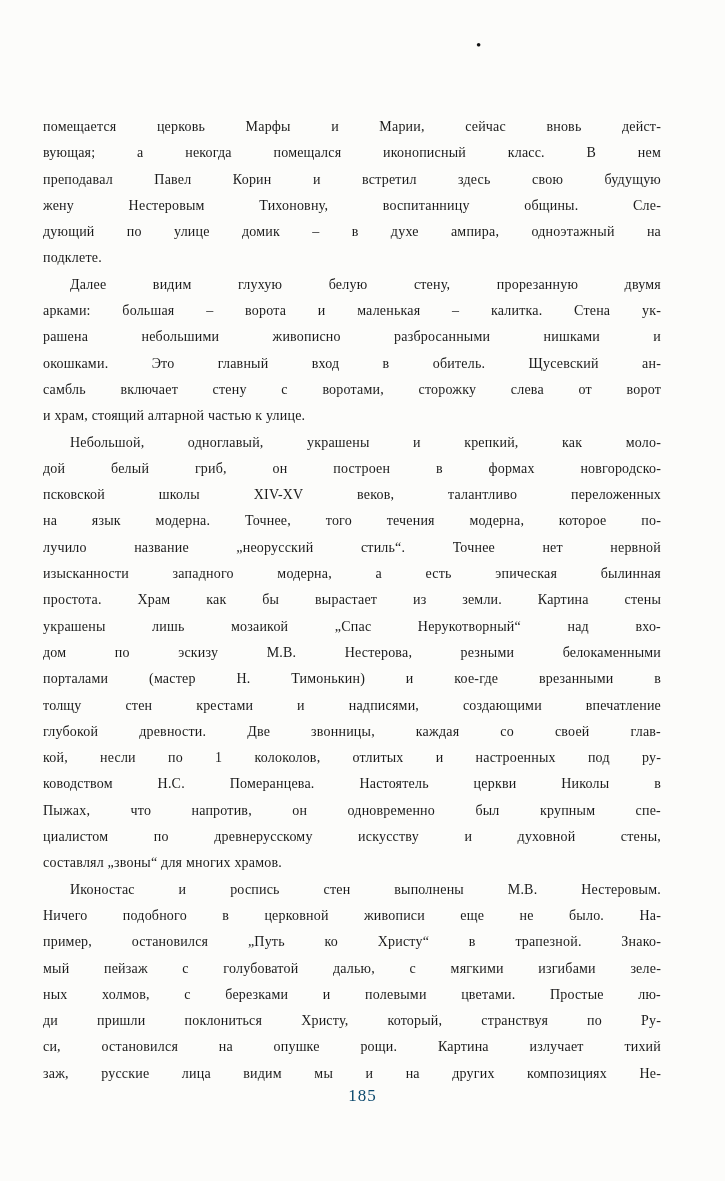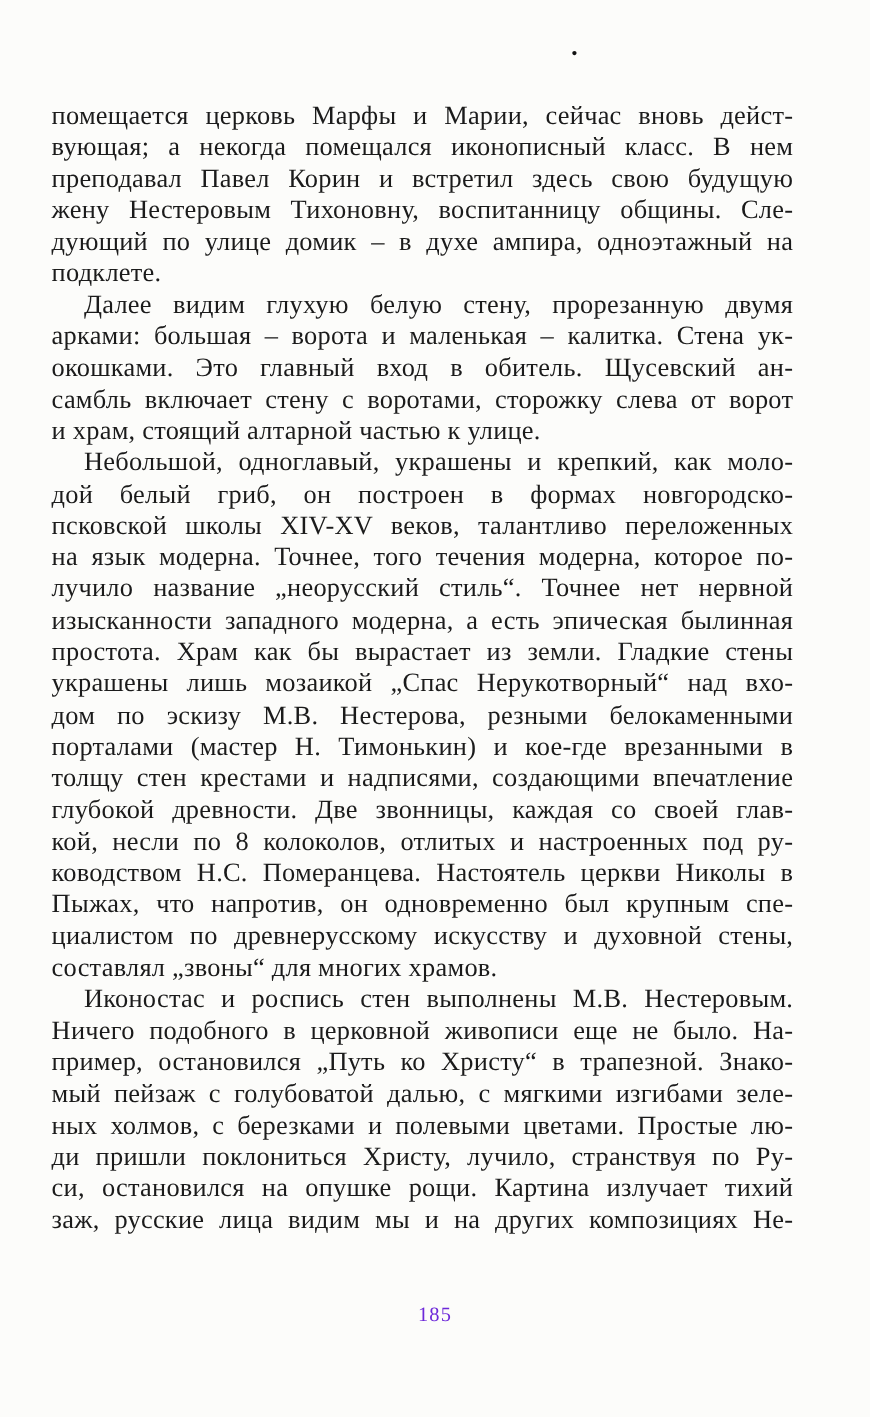--- a/index.html
+++ b/index.html
@@ -23,23 +23,23 @@
     position: absolute;
     left: 476px;
     top: 38px;
     font-size: 15px;
     color: #111;
     line-height: 1;
   }
   .page-text {
     position: absolute;
     left: 43px;
-    top: 83px;
+    top: 114px;
     width: 618px;
-    font-size: 22px;
+    font-size: 14px;
     line-height: 26.3px;
     letter-spacing: 0.2px;
     font-family: Liberation Serif, serif;
   }
   .paragraph {
     margin: 0;
   }
   .line {
     text-align: justify;
     text-align-last: justify;
@@ -52,68 +52,69 @@
     text-indent: 27px;
   }
   .page-number {
     position: absolute;
     left: 0;
     right: 0;
     top: 1086px;
     text-align: center;
     font-size: 17px;
     letter-spacing: 1px;
-    color: #6d28d9;
+    color: #0c4a6e;
   }
 </style>
 </head>
 <body>
 
 <div class="sheet">
   <span class="bullet">•</span>
   <div class="page-text">
       <div class="paragraph">
         <div class="line">помещается церковь Марфы и Марии, сейчас вновь дейст-</div>
         <div class="line">вующая; а некогда помещался иконописный класс. В нем</div>
         <div class="line">преподавал Павел Корин и встретил здесь свою будущую</div>
         <div class="line">жену Нестеровым Тихоновну, воспитанницу общины. Сле-</div>
         <div class="line">дующий по улице домик – в духе ампира, одноэтажный на</div>
         <div class="line short">подклете.</div>
       </div>
       <div class="paragraph">
         <div class="line indent">Далее видим глухую белую стену, прорезанную двумя</div>
         <div class="line">арками: большая – ворота и маленькая – калитка. Стена ук-</div>
+        <div class="line">рашена небольшими живописно разбросанными нишками и</div>
         <div class="line">окошками. Это главный вход в обитель. Щусевский ан-</div>
         <div class="line">самбль включает стену с воротами, сторожку слева от ворот</div>
         <div class="line short">и храм, стоящий алтарной частью к улице.</div>
       </div>
       <div class="paragraph">
         <div class="line indent">Небольшой, одноглавый, украшены и крепкий, как моло-</div>
         <div class="line">дой белый гриб, он построен в формах новгородско-</div>
         <div class="line">псковской школы XIV-XV веков, талантливо переложенных</div>
         <div class="line">на язык модерна. Точнее, того течения модерна, которое по-</div>
         <div class="line">лучило название „неорусский стиль“. Точнее нет нервной</div>
         <div class="line">изысканности западного модерна, а есть эпическая былинная</div>
-        <div class="line">простота. Храм как бы вырастает из земли. Гладкие стены</div>
+        <div class="line">простота. Храм как бы вырастает из земли. Картина стены</div>
         <div class="line">украшены лишь мозаикой „Спас Нерукотворный“ над вхо-</div>
         <div class="line">дом по эскизу М.В. Нестерова, резными белокаменными</div>
         <div class="line">порталами (мастер Н. Тимонькин) и кое-где врезанными в</div>
         <div class="line">толщу стен крестами и надписями, создающими впечатление</div>
         <div class="line">глубокой древности. Две звонницы, каждая со своей глав-</div>
-        <div class="line">кой, несли по 8 колоколов, отлитых и настроенных под ру-</div>
+        <div class="line">кой, несли по 1 колоколов, отлитых и настроенных под ру-</div>
         <div class="line">ководством Н.С. Померанцева. Настоятель церкви Николы в</div>
         <div class="line">Пыжах, что напротив, он одновременно был крупным спе-</div>
         <div class="line">циалистом по древнерусскому искусству и духовной стены,</div>
         <div class="line short">составлял „звоны“ для многих храмов.</div>
       </div>
       <div class="paragraph">
         <div class="line indent">Иконостас и роспись стен выполнены М.В. Нестеровым.</div>
         <div class="line">Ничего подобного в церковной живописи еще не было. На-</div>
         <div class="line">пример, остановился „Путь ко Христу“ в трапезной. Знако-</div>
         <div class="line">мый пейзаж с голубоватой далью, с мягкими изгибами зеле-</div>
         <div class="line">ных холмов, с березками и полевыми цветами. Простые лю-</div>
-        <div class="line">ди пришли поклониться Христу, лучило, странствуя по Ру-</div>
+        <div class="line">ди пришли поклониться Христу, который, странствуя по Ру-</div>
         <div class="line">си, остановился на опушке рощи. Картина излучает тихий</div>
         <div class="line">заж, русские лица видим мы и на других композициях Не-</div>
       </div>
     </div>
   <div class="page-number">185</div>
 </div>
 
 </body></html>

